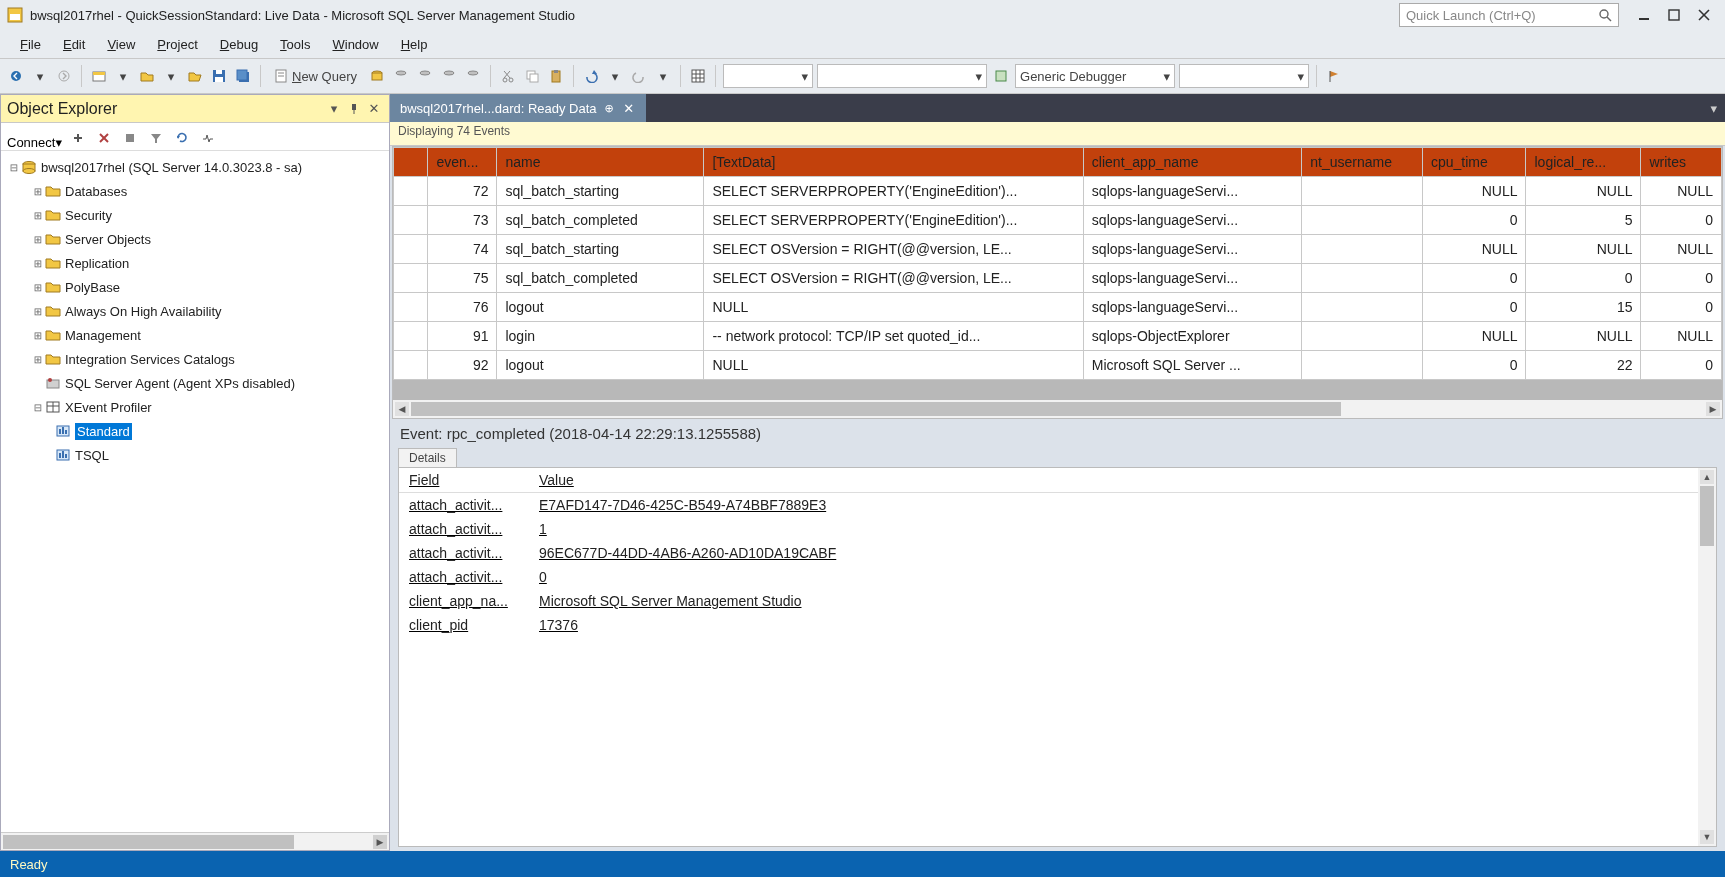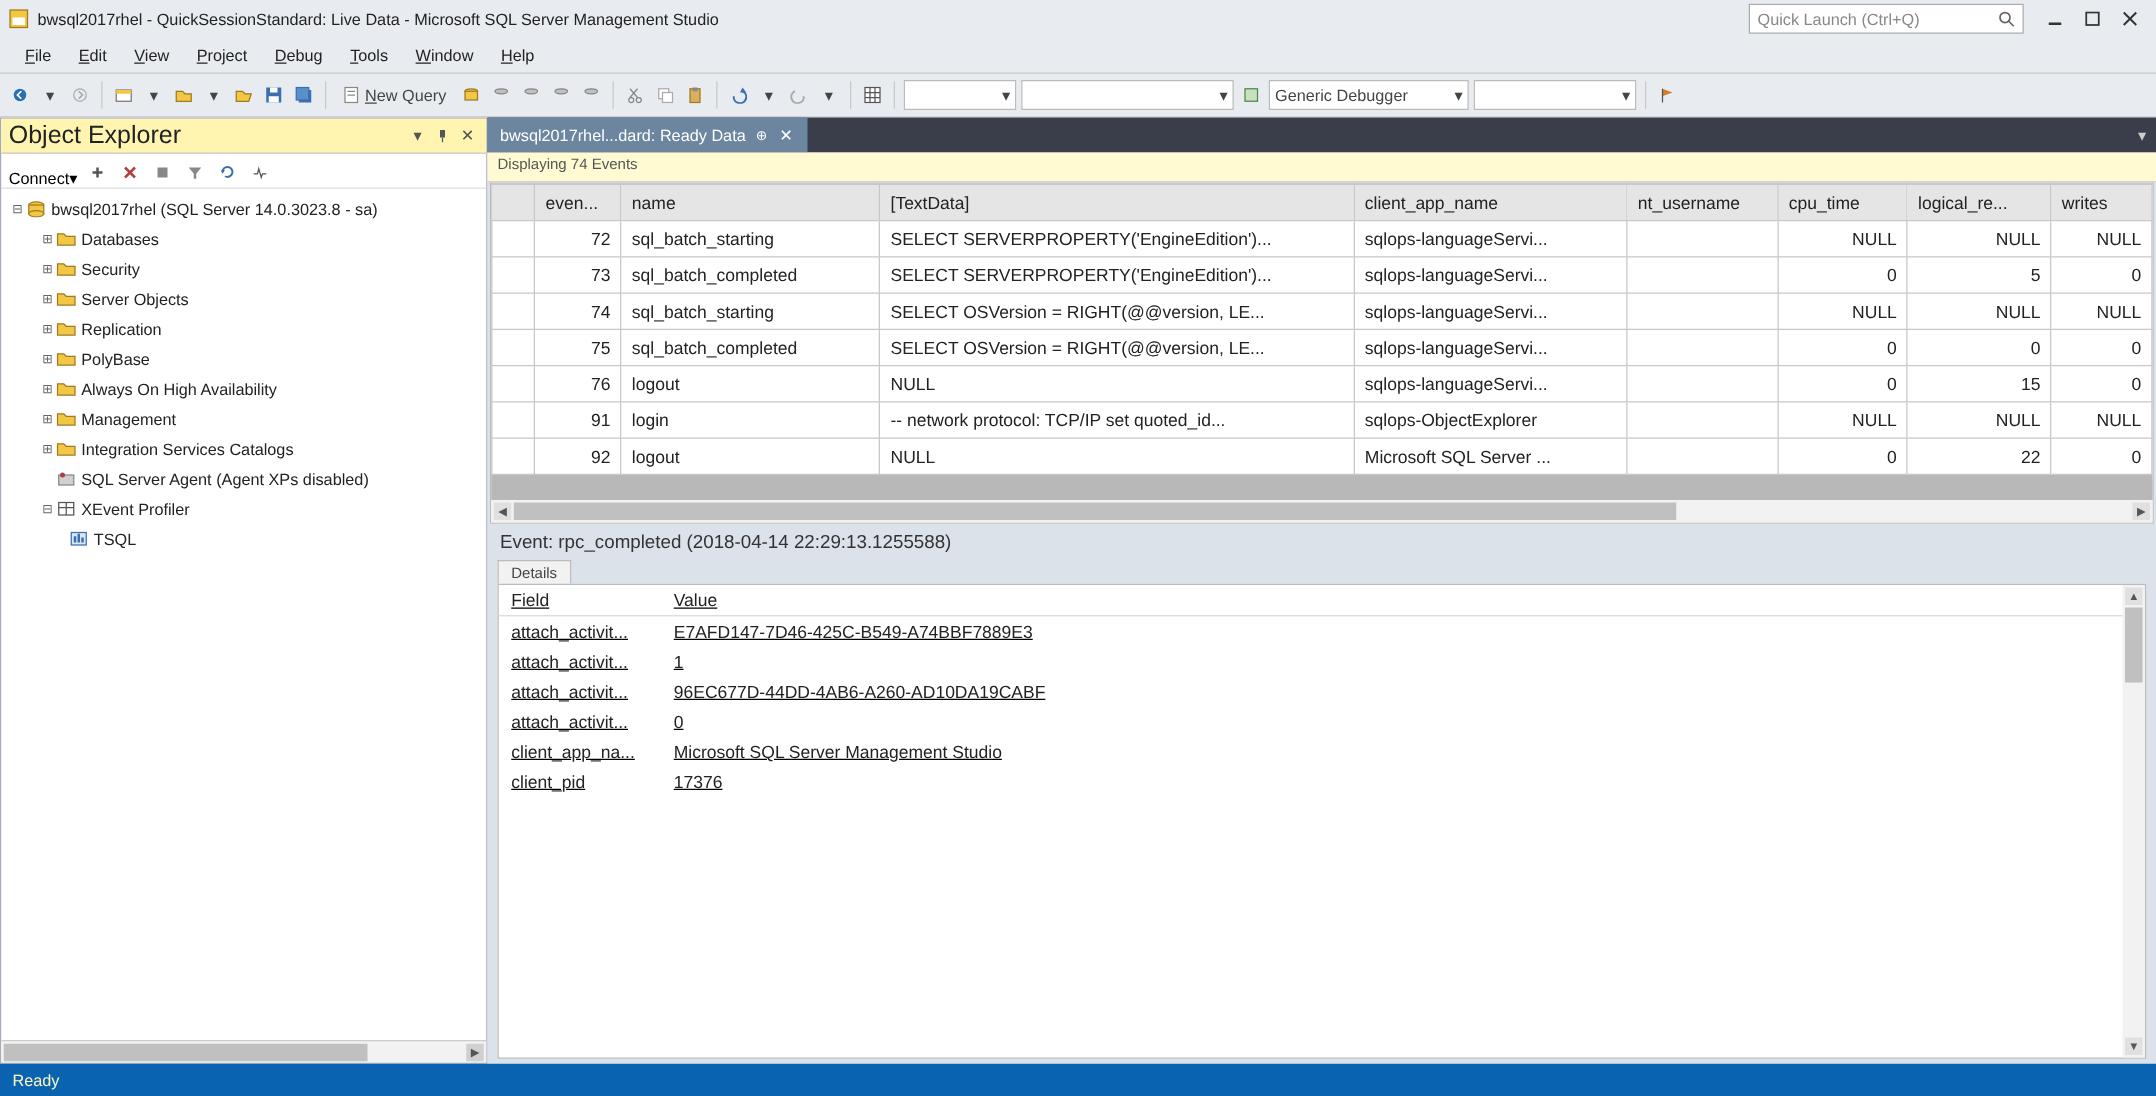--- a/index.html
+++ b/index.html
@@ -13,21 +13,21 @@
 .menu-bar { display: flex; align-items: center; height: 28px; padding: 0 10px; gap: 2px; }
 .menu-bar .menu-item { padding: 2px 10px; color: #222; }
 .menu-bar .menu-item u { text-decoration: underline; }
 .toolbar { display: flex; align-items: center; height: 36px; padding: 2px 6px; gap: 4px; border-top: 1px solid #c8c8c8; border-bottom: 1px solid #c8c8c8; }
 .tool-btn { min-width: 20px; height: 24px; display: inline-flex; align-items: center; justify-content: center; padding: 0 3px; color: #444; }
 .tool-sep { width: 1px; height: 22px; background: #c8c8c8; margin: 0 3px; }
 .tool-combo { min-width: 90px; height: 24px; border: 1px solid #bbb; background: #fff; display: inline-flex; align-items: center; padding: 0 4px; color: #444; }
 .content { display: flex; flex: 1; min-height: 0; }
 .panel-left { width: 390px; background: #fff; border: 1px solid #aab; display: flex; flex-direction: column; }
 .panel-header { background: #fff5b0; height: 28px; display: flex; align-items: center; padding: 0 6px; border-bottom: 1px solid #c8c8c8; }
-.panel-header .panel-title { flex: 1; color: #222; font-size: 20px; }
+.panel-header .panel-title { flex: 1; color: #222; font-size: 16px; }
 .panel-header .panel-btn { width: 18px; height: 18px; display: inline-flex; align-items: center; justify-content: center; color: #555; margin-left: 2px; }
 .connect-bar { height: 28px; display: flex; align-items: flex-end; padding: 0 6px; gap: 6px; border-bottom: 1px solid #ddd; }
 .tree { flex: 1; overflow: auto; padding: 4px 2px; }
 .tree-row { display: flex; align-items: center; height: 24px; white-space: nowrap; }
 .tree-row .exp { width: 14px; text-align: center; color: #666; font-size: 10px; }
 .tree-row .label { color: #222; }
 .tree-row.selected .label { background: #0078d7; color: #fff; padding: 1px 2px; }
 .lvl0 { padding-left: 4px; }
 .lvl1 { padding-left: 28px; }
 .lvl2 { padding-left: 52px; }
@@ -35,21 +35,21 @@
 .hscroll .thumb { position: absolute; top: 2px; left: 2px; height: 14px; background: #c0c0c0; }
 .hscroll .arrow-r { position: absolute; right: 2px; top: 2px; width: 14px; height: 14px; background: #d0d0d0; display: flex; align-items: center; justify-content: center; font-size: 9px; color: #555; }
 .panel-right { flex: 1; display: flex; flex-direction: column; background: #dce2ea; min-width: 0; }
 .doc-tabs { display: flex; align-items: center; height: 28px; background: #3a3d4a; }
 .doc-tab { display: flex; align-items: center; height: 28px; background: #6c86a0; color: #fff; padding: 0 10px; gap: 8px; }
 .tab-close { width: 14px; height: 14px; display: inline-flex; align-items: center; justify-content: center; }
 .event-count-bar { height: 24px; background: #fffad2; border-bottom: 1px solid #c8c8c8; padding: 2px 8px; color: #555; font-size: 12px; }
 .grid-wrap { background: #fff; border: 1px solid #bbb; margin: 0 2px; display: flex; flex-direction: column; }
 .grid { width: 100%; border-collapse: collapse; }
 .grid th, .grid td { border: 1px solid #c8c8c8; padding: 6px 8px; text-align: left; color: #222; font-size: 14px; white-space: nowrap; overflow: hidden; text-overflow: ellipsis; }
-.grid th { background: #e5e5e5; font-weight: normal; }
+.grid th { background: #c2410c; font-weight: normal; }
 .grid td.num { text-align: right; }
 .col-rowhdr { width: 30px; }
 .col-seq { width: 60px; }
 .col-name { width: 180px; }
 .col-text { width: 330px; max-width: 330px; }
 .col-app { width: 190px; max-width: 190px; }
 .col-user { width: 105px; }
 .col-cpu { width: 90px; }
 .col-logical { width: 100px; }
 .col-writes { width: 70px; }
@@ -419,20 +419,31 @@
         <span class="exp">⊟</span>
         <span>
             <svg width="16" height="14">
               <rect x="2" y="2" width="12" height="10" fill="none" stroke="#555"></rect>
               <line x1="2" y1="6" x2="14" y2="6" stroke="#555"></line>
               <line x1="8" y1="2" x2="8" y2="12" stroke="#555"></line>
             </svg>
           </span>
         <span class="label" style="margin-left:4px">XEvent Profiler</span>
       </div>
+      <div class="tree-row lvl2 selected">
+        <span>
+            <svg width="16" height="14">
+              <rect x="2" y="2" width="12" height="10" fill="#d8e8f8" stroke="#3a6fb0"></rect>
+              <rect x="4" y="5" width="2" height="5" fill="#3a6fb0"></rect>
+              <rect x="7" y="3" width="2" height="7" fill="#3a6fb0"></rect>
+              <rect x="10" y="6" width="2" height="4" fill="#3a6fb0"></rect>
+            </svg>
+          </span>
+        <span class="label" style="margin-left:4px">Standard</span>
+      </div>
       <div class="tree-row lvl2">
         <span>
             <svg width="16" height="14">
               <rect x="2" y="2" width="12" height="10" fill="#d8e8f8" stroke="#3a6fb0"></rect>
               <rect x="4" y="5" width="2" height="5" fill="#3a6fb0"></rect>
               <rect x="7" y="3" width="2" height="7" fill="#3a6fb0"></rect>
               <rect x="10" y="6" width="2" height="4" fill="#3a6fb0"></rect>
             </svg>
           </span>
         <span class="label" style="margin-left:4px">TSQL</span>

